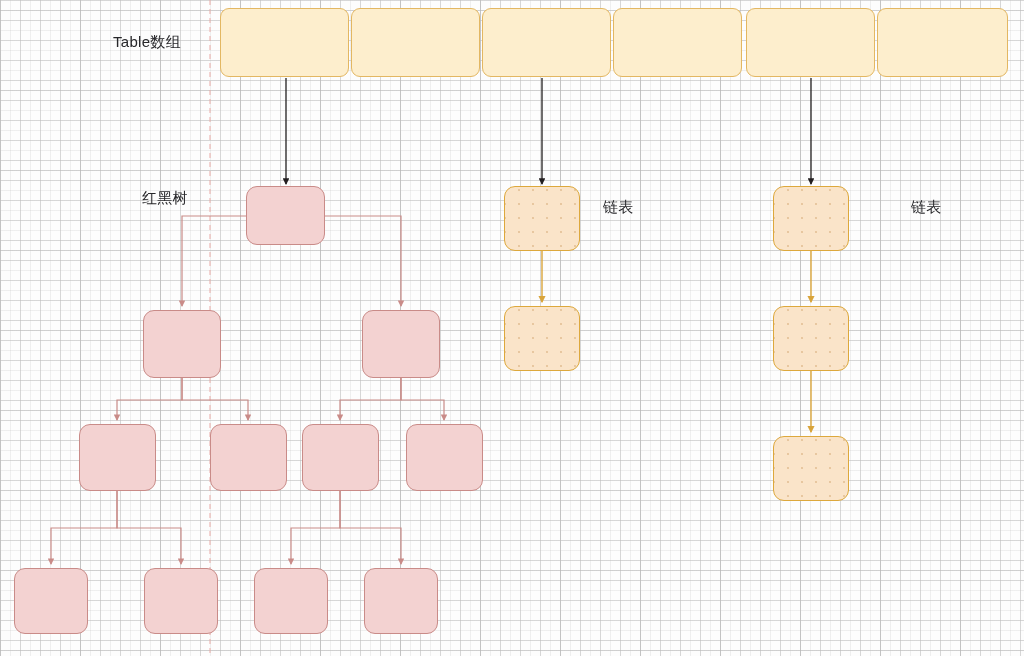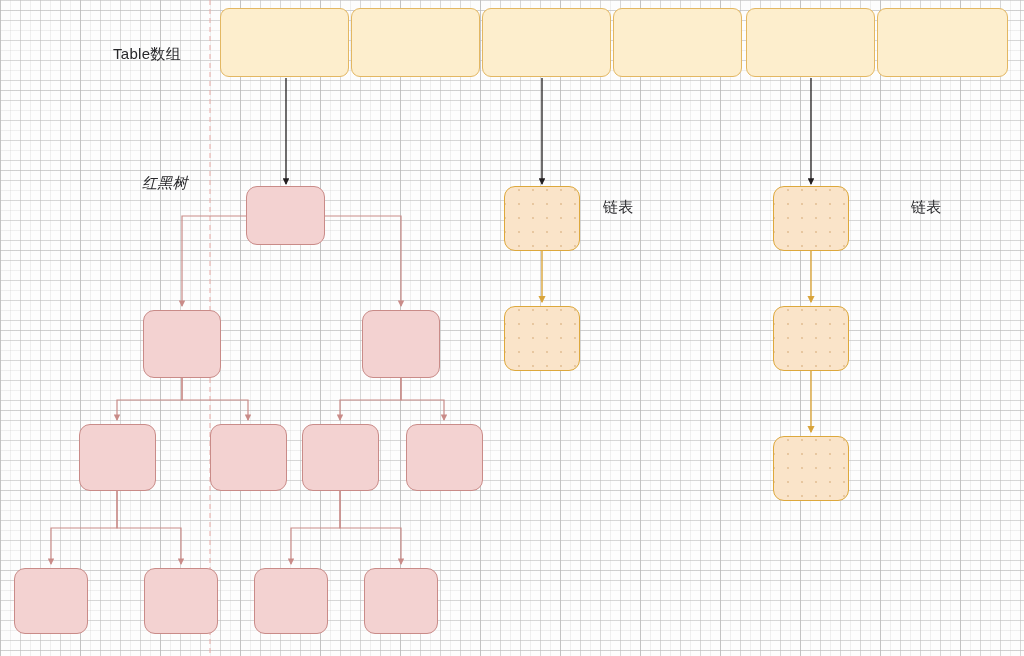--- a/index.html
+++ b/index.html
@@ -124,22 +124,22 @@
 
     <g fill="none" stroke="#d9a43a" stroke-width="1.4">
       <path d="M 542 251 L 542 302" marker-end="url(#arrow-gold)"></path>
     </g>
     <g fill="none" stroke="#d9a43a" stroke-width="1.4">
       <path d="M 811 251 L 811 302" marker-end="url(#arrow-gold)"></path>
       <path d="M 811 371 L 811 432" marker-end="url(#arrow-gold)"></path>
     </g>
   </svg>
 
-  <div class="label" style="left:113px; top:33px;margin-top:12px;">Table数组</div>
-  <div class="label" style="left:142px; top:174px;font-style:italic;">红黑树</div>
+  <div class="label" style="left:113px; top:33px;">Table数组</div>
+  <div class="label" style="left:142px; top:189px;">红黑树</div>
   <div class="label" style="left:603px; top:198px;">链表</div>
   <div class="label" style="left:911px; top:198px;">链表</div>
 
   <div class="node table-cell" style="left:220px; top:8px; width:129px; height:69px;"></div>
   <div class="node table-cell" style="left:351px; top:8px; width:129px; height:69px;"></div>
   <div class="node table-cell" style="left:482px; top:8px; width:129px; height:69px;"></div>
   <div class="node table-cell" style="left:613px; top:8px; width:129px; height:69px;"></div>
   <div class="node table-cell" style="left:746px; top:8px; width:129px; height:69px;"></div>
   <div class="node table-cell" style="left:877px; top:8px; width:131px; height:69px;"></div>
 

